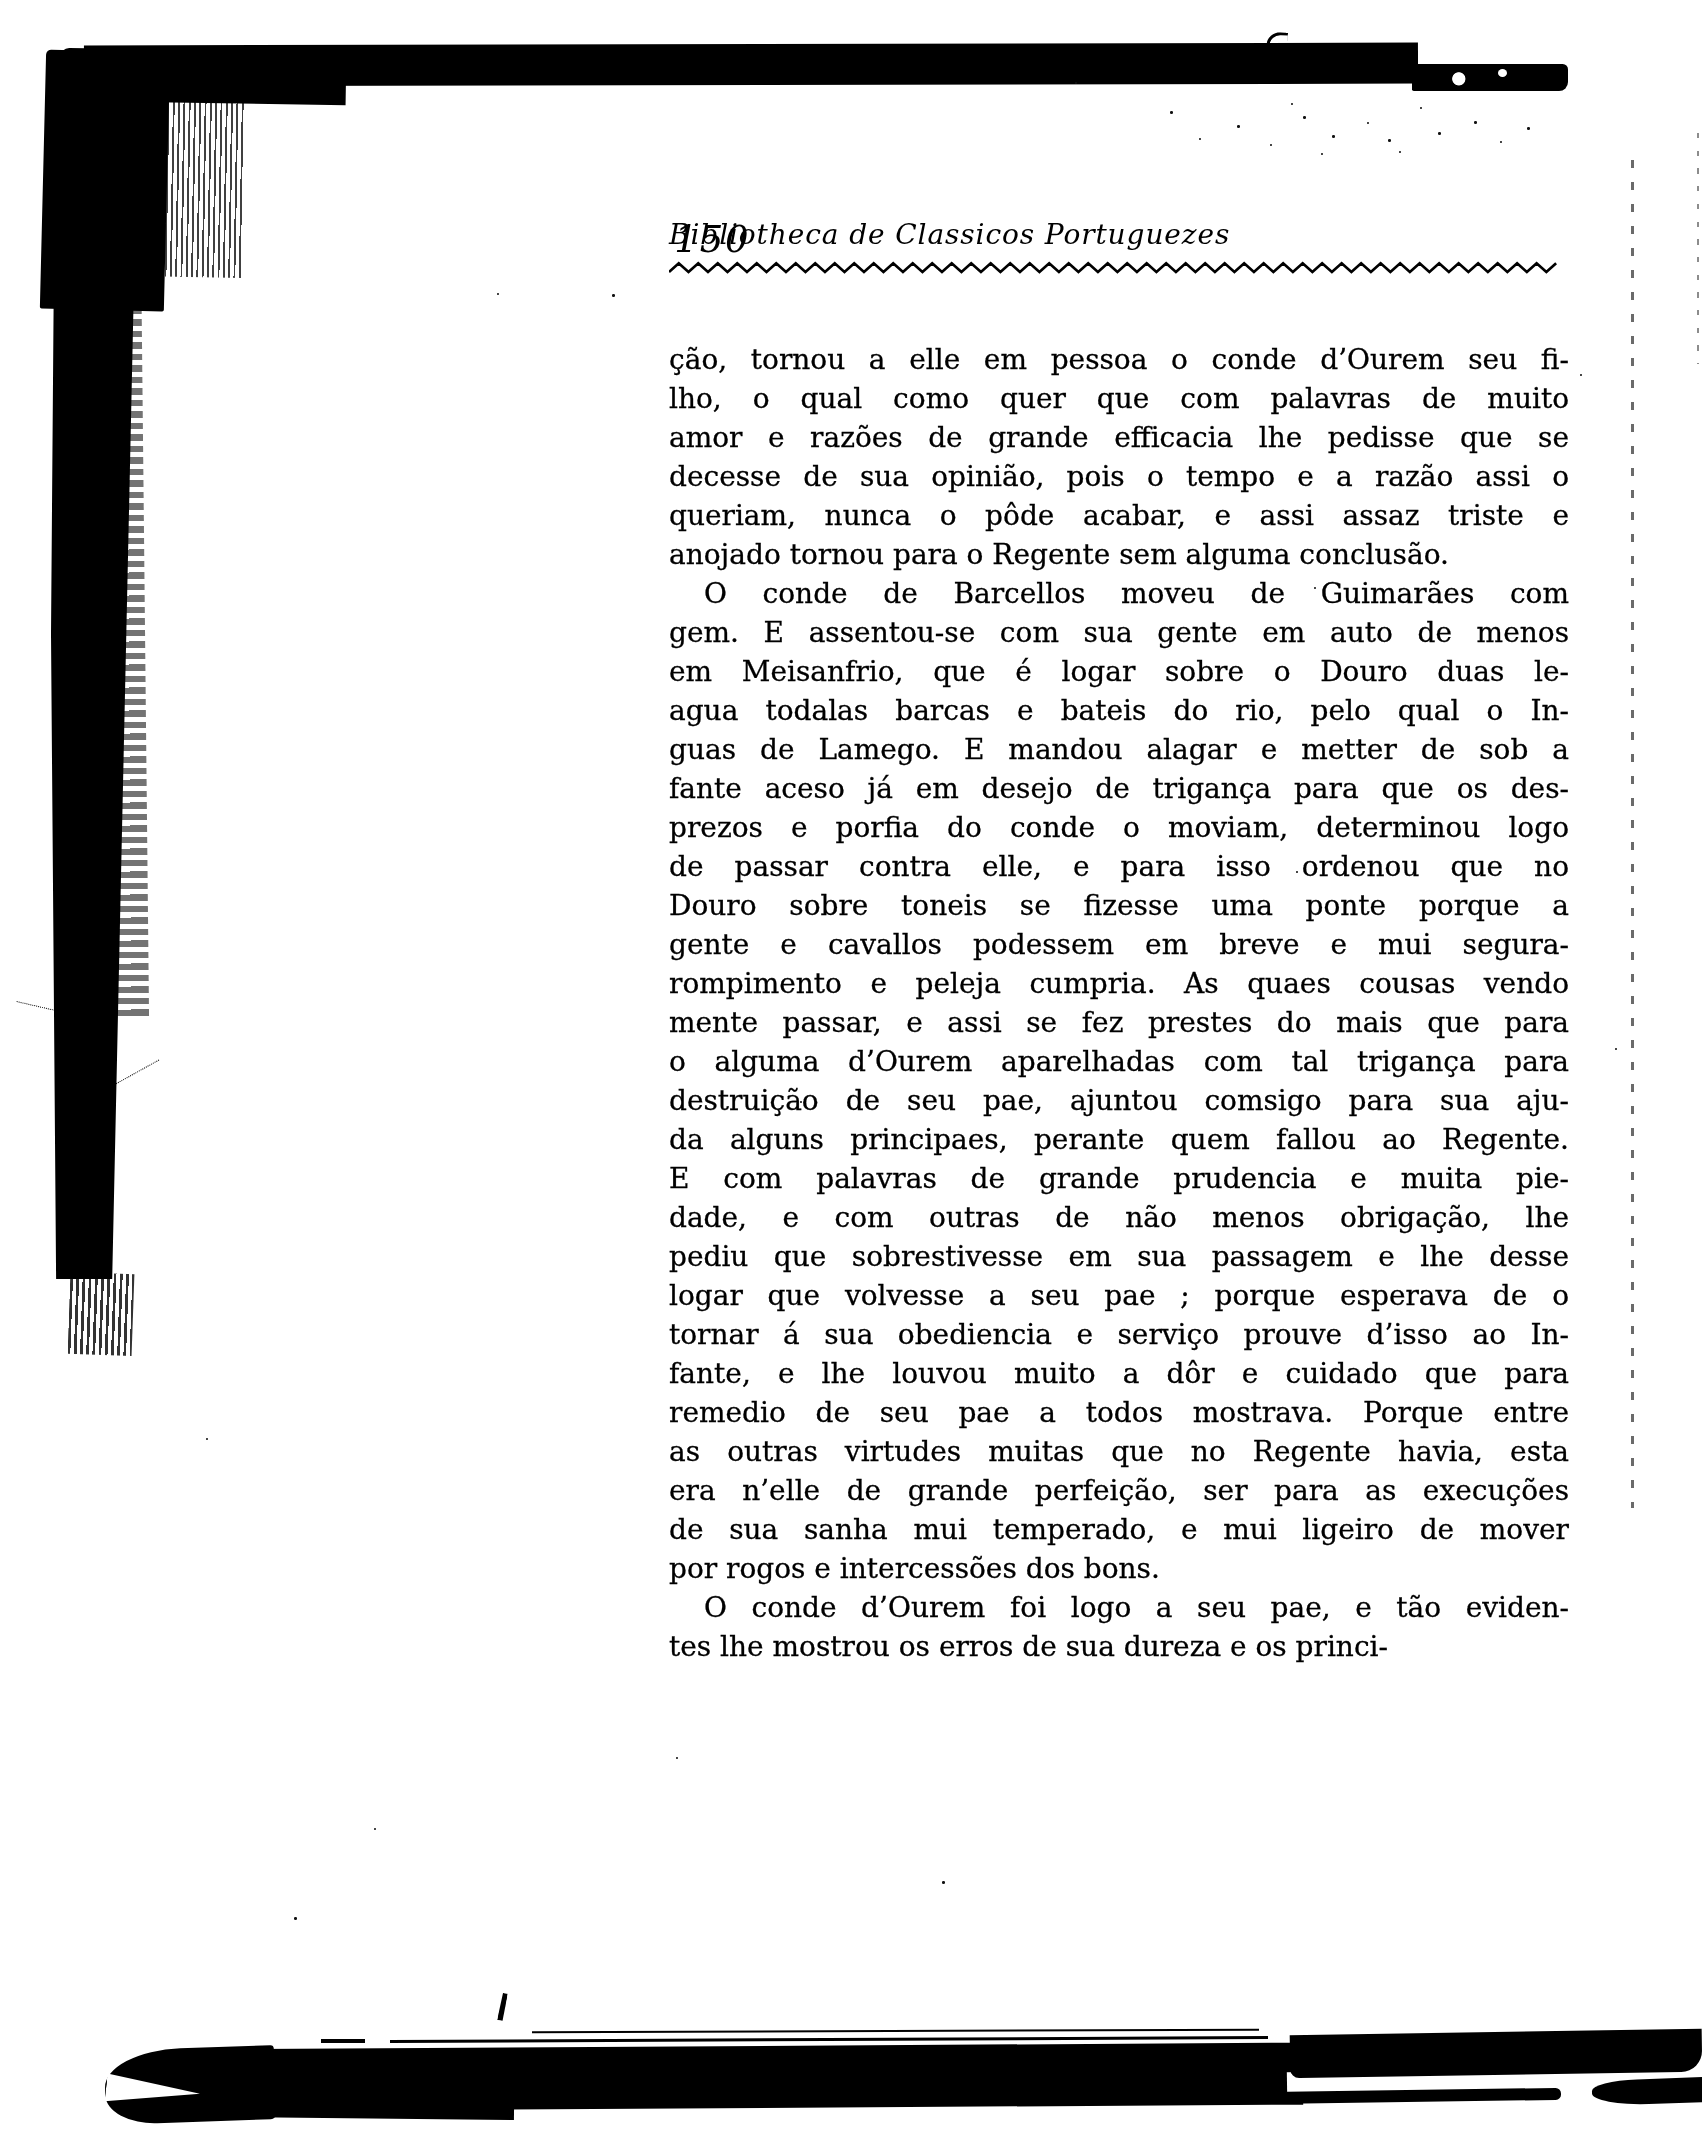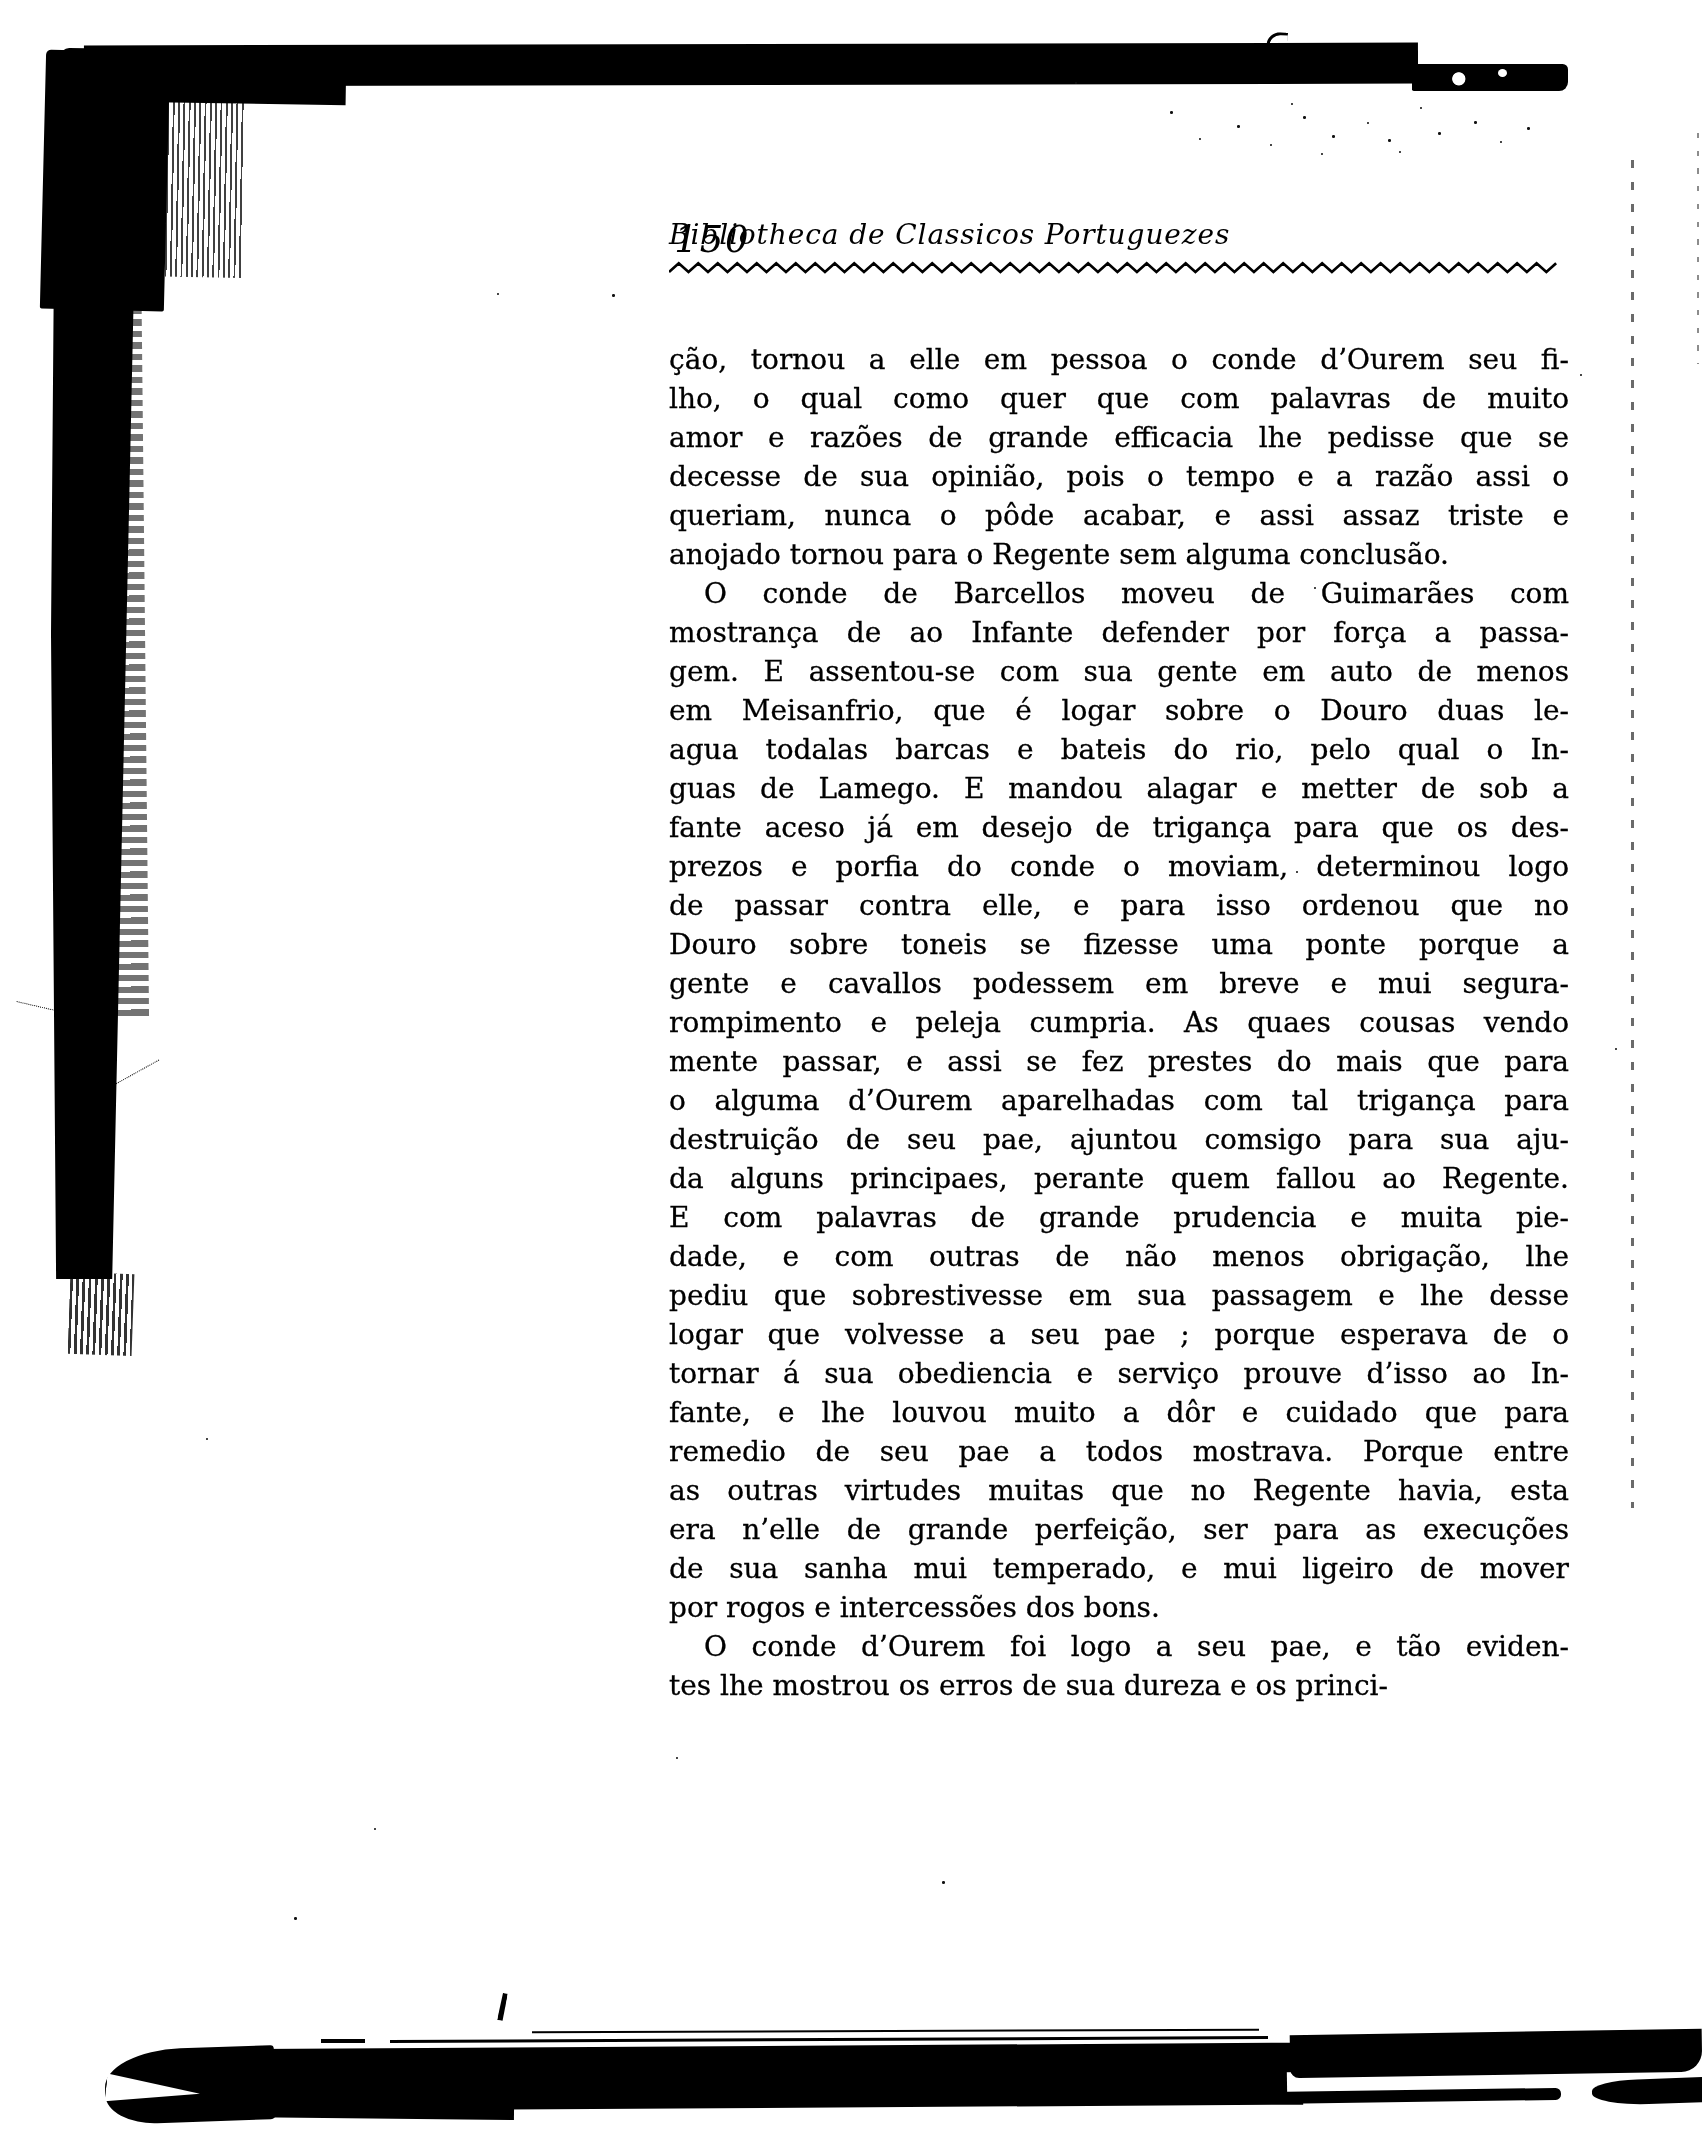--- a/index.html
+++ b/index.html
@@ -126,21 +126,20 @@
   </svg>
 
   <main class="text-block" id="textBlock">
       <div class="tline">ção, tornou a elle em pessoa o conde d’Ourem seu fi-</div>
       <div class="tline">lho, o qual como quer que com palavras de muito</div>
       <div class="tline">amor e razões de grande efficacia lhe pedisse que se</div>
       <div class="tline">decesse de sua opinião, pois o tempo e a razão assi o</div>
       <div class="tline">queriam, nunca o pôde acabar, e assi assaz triste e</div>
       <div class="tline tlast">anojado tornou para o Regente sem alguma conclusão.</div>
       <div class="tline tindent">O conde de Barcellos moveu de Guimarães com</div>
-      <div class="tline">mostrança de ao Infante defender por força a passa-</div>
       <div class="tline">gem. E assentou-se com sua gente em auto de menos</div>
       <div class="tline">em Meisanfrio, que é logar sobre o Douro duas le-</div>
       <div class="tline">agua todalas barcas e bateis do rio, pelo qual o In-</div>
       <div class="tline">guas de Lamego. E mandou alagar e metter de sob a</div>
       <div class="tline">fante aceso já em desejo de trigança para que os des-</div>
       <div class="tline">prezos e porfia do conde o moviam, determinou logo</div>
       <div class="tline">de passar contra elle, e para isso ordenou que no</div>
       <div class="tline">Douro sobre toneis se fizesse uma ponte porque a</div>
       <div class="tline">gente e cavallos podessem em breve e mui segura-</div>
       <div class="tline">rompimento e peleja cumpria. As quaes cousas vendo</div>

